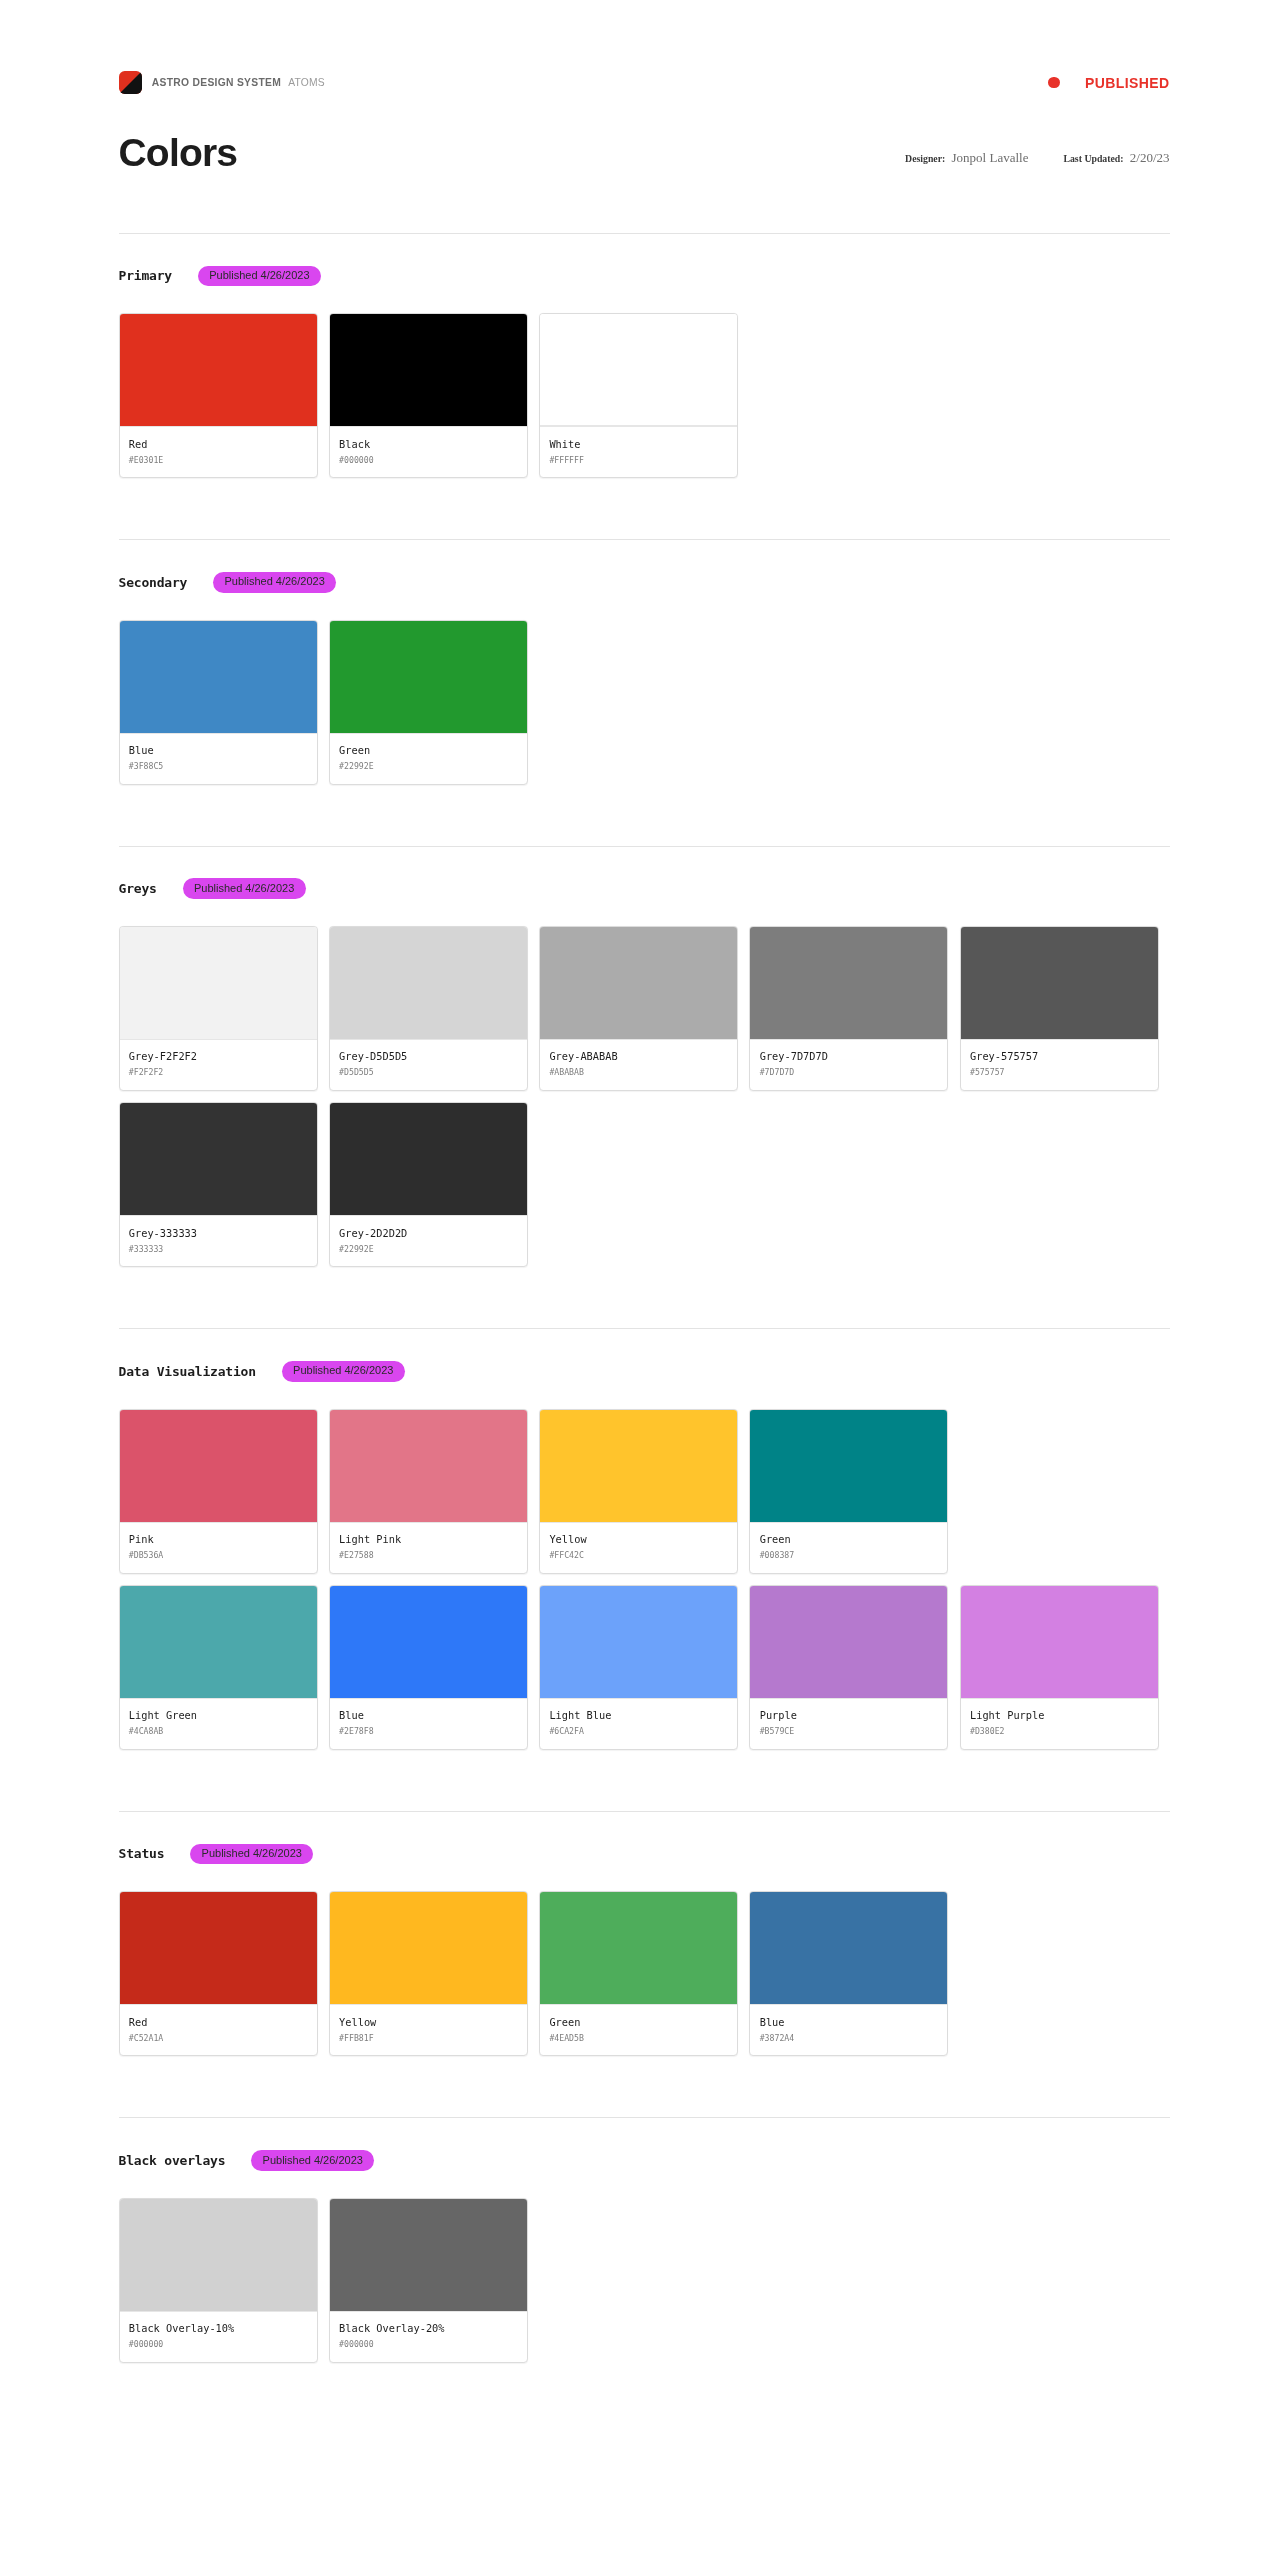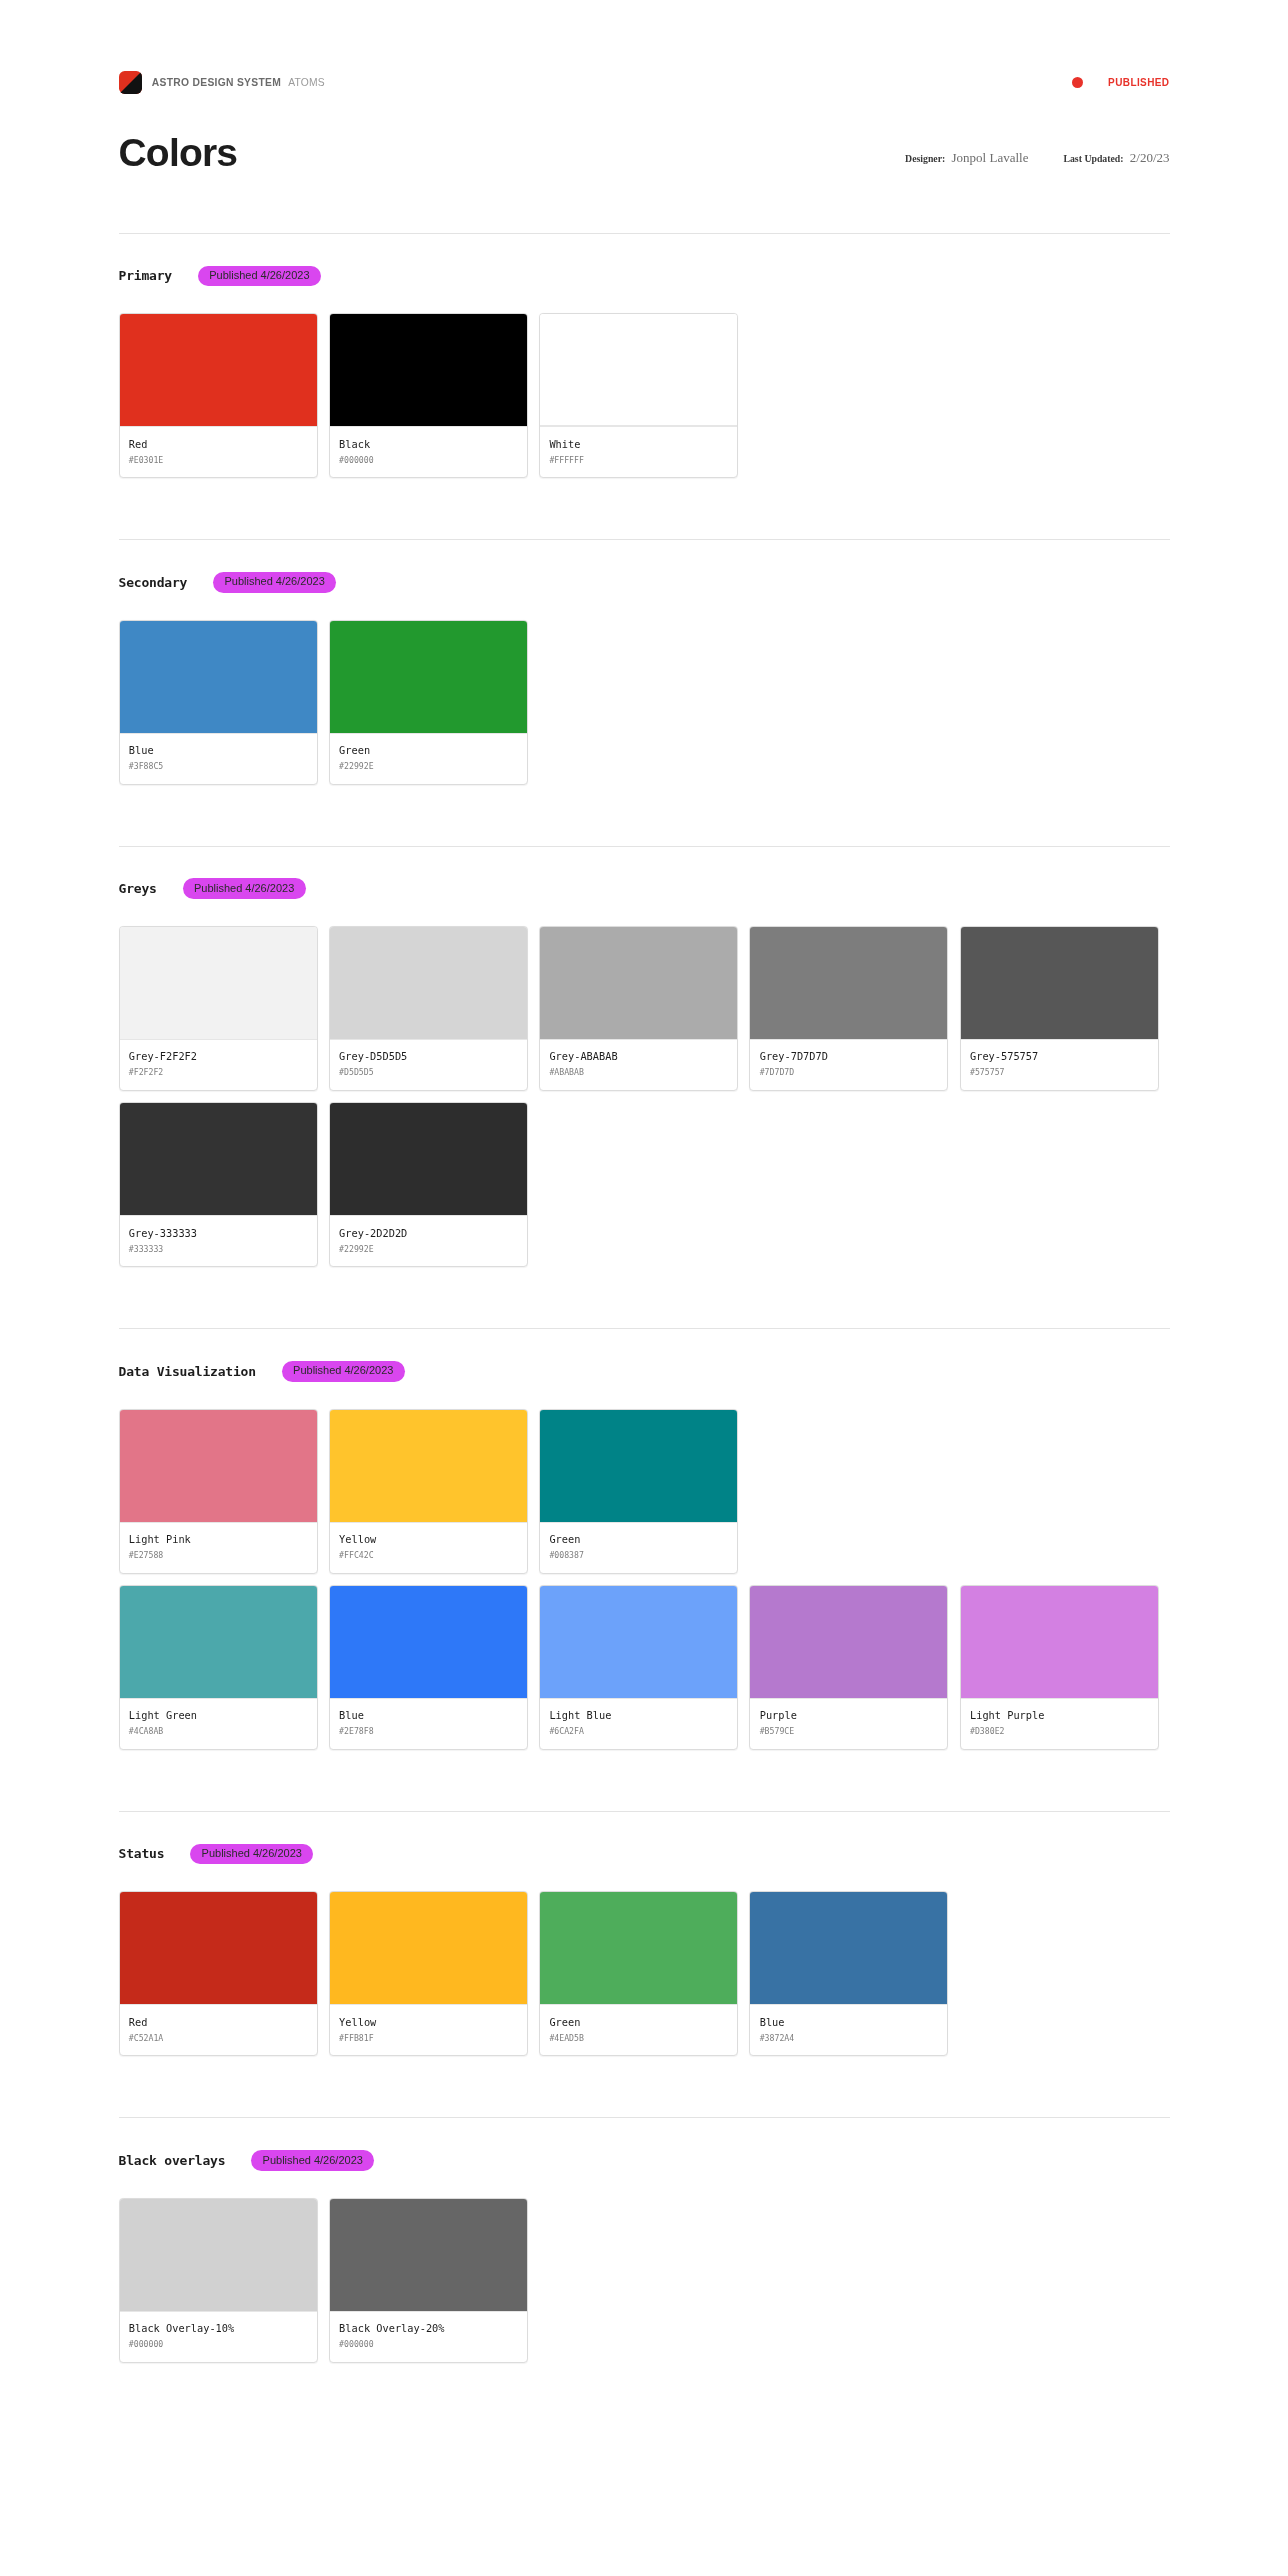--- a/index.html
+++ b/index.html
@@ -76,21 +76,21 @@
     gap: 9.3px;
   }
   .status-dot {
     width: 11.3px;
     height: 11.3px;
     border-radius: 50%;
     background: #E8322A;
     flex: none;
   }
   .status-label {
-    font-size: 10px;
+    font-size: 14px;
     font-weight: bold;
     letter-spacing: 0.4px;
     color: #E8322A;
     margin-left: 16px;
   }
 
   
   .titlerow {
     display: flex;
     align-items: flex-end;
@@ -343,20 +343,27 @@
           </div>
         </div>
         <div class="section">
           <div class="rule"></div>
           <div class="sec-head">
             <div class="sec-title">Data Visualization</div>
             <div class="sec-badge">Published 4/26/2023</div>
           </div>
           <div class="grid">
             <div class="swatch">
+              <div class="swatch-chip" style="background: rgb(219, 83, 106);"></div>
+              <div class="swatch-info">
+                <div class="swatch-name">Pink</div>
+                <div class="swatch-hex">#DB536A</div>
+              </div>
+            </div>
+            <div class="swatch">
               <div class="swatch-chip" style="background: rgb(226, 117, 136);"></div>
               <div class="swatch-info">
                 <div class="swatch-name">Light Pink</div>
                 <div class="swatch-hex">#E27588</div>
               </div>
             </div>
             <div class="swatch">
               <div class="swatch-chip" style="background: rgb(255, 196, 44);"></div>
               <div class="swatch-info">
                 <div class="swatch-name">Yellow</div>

